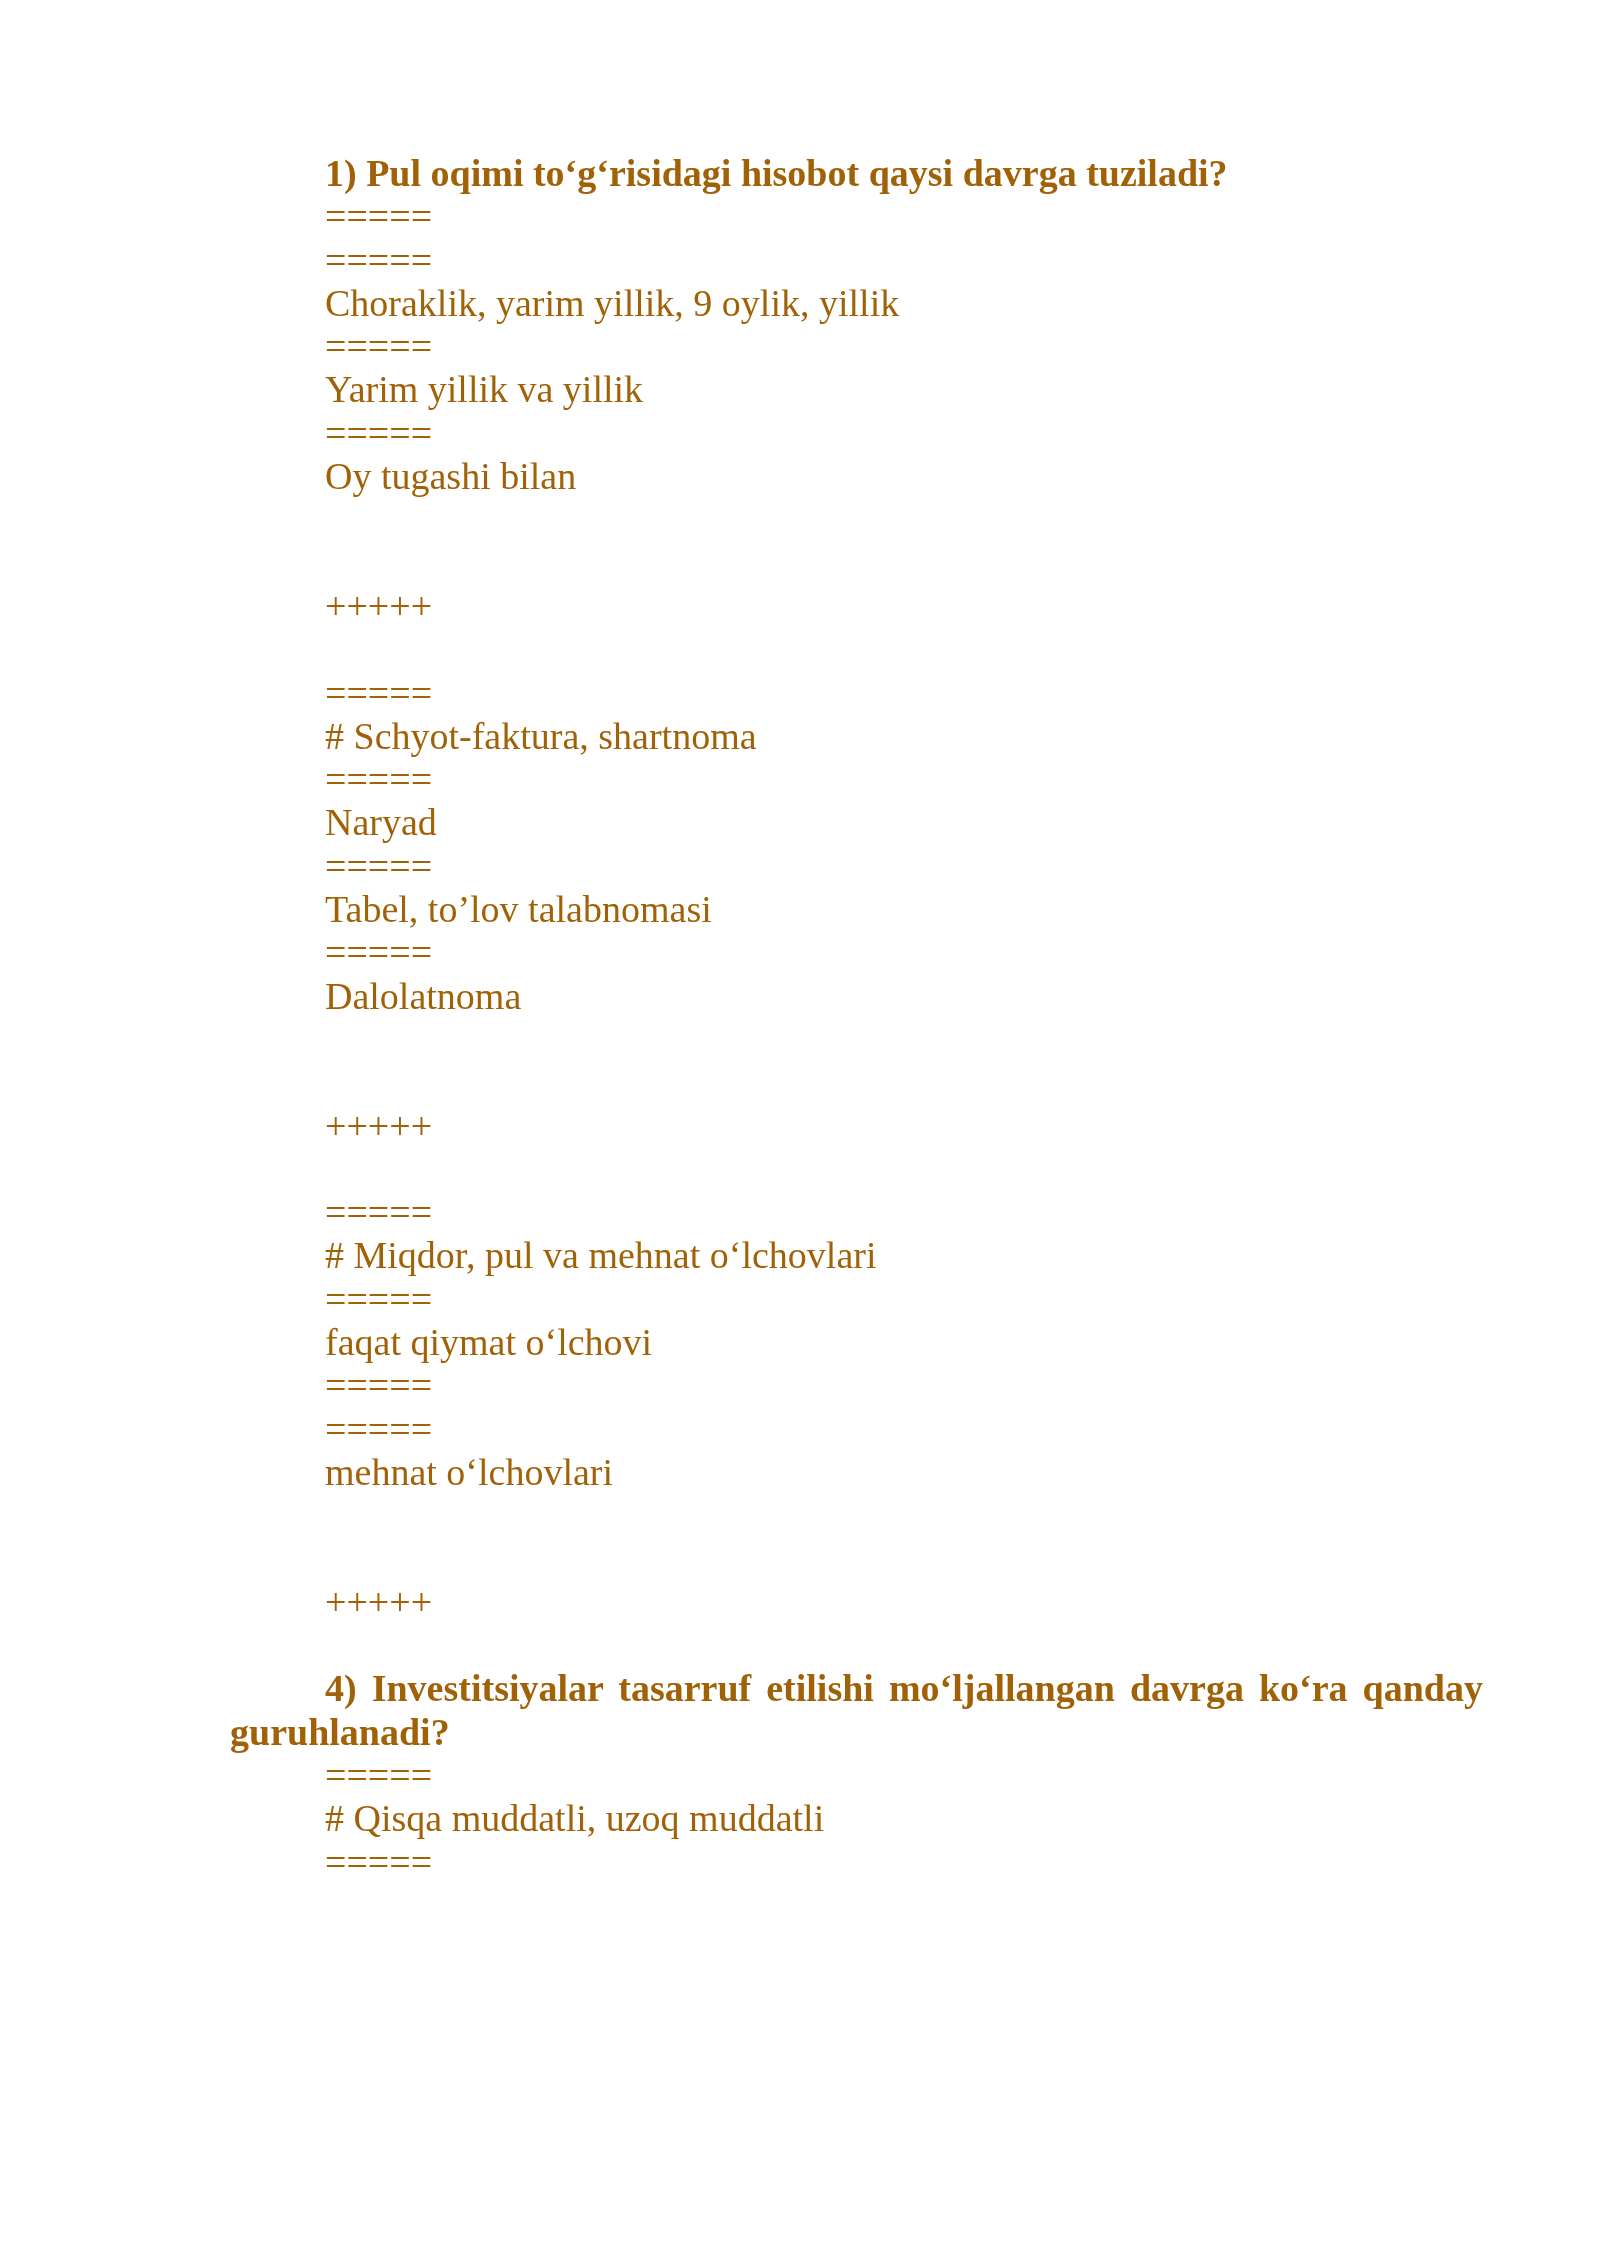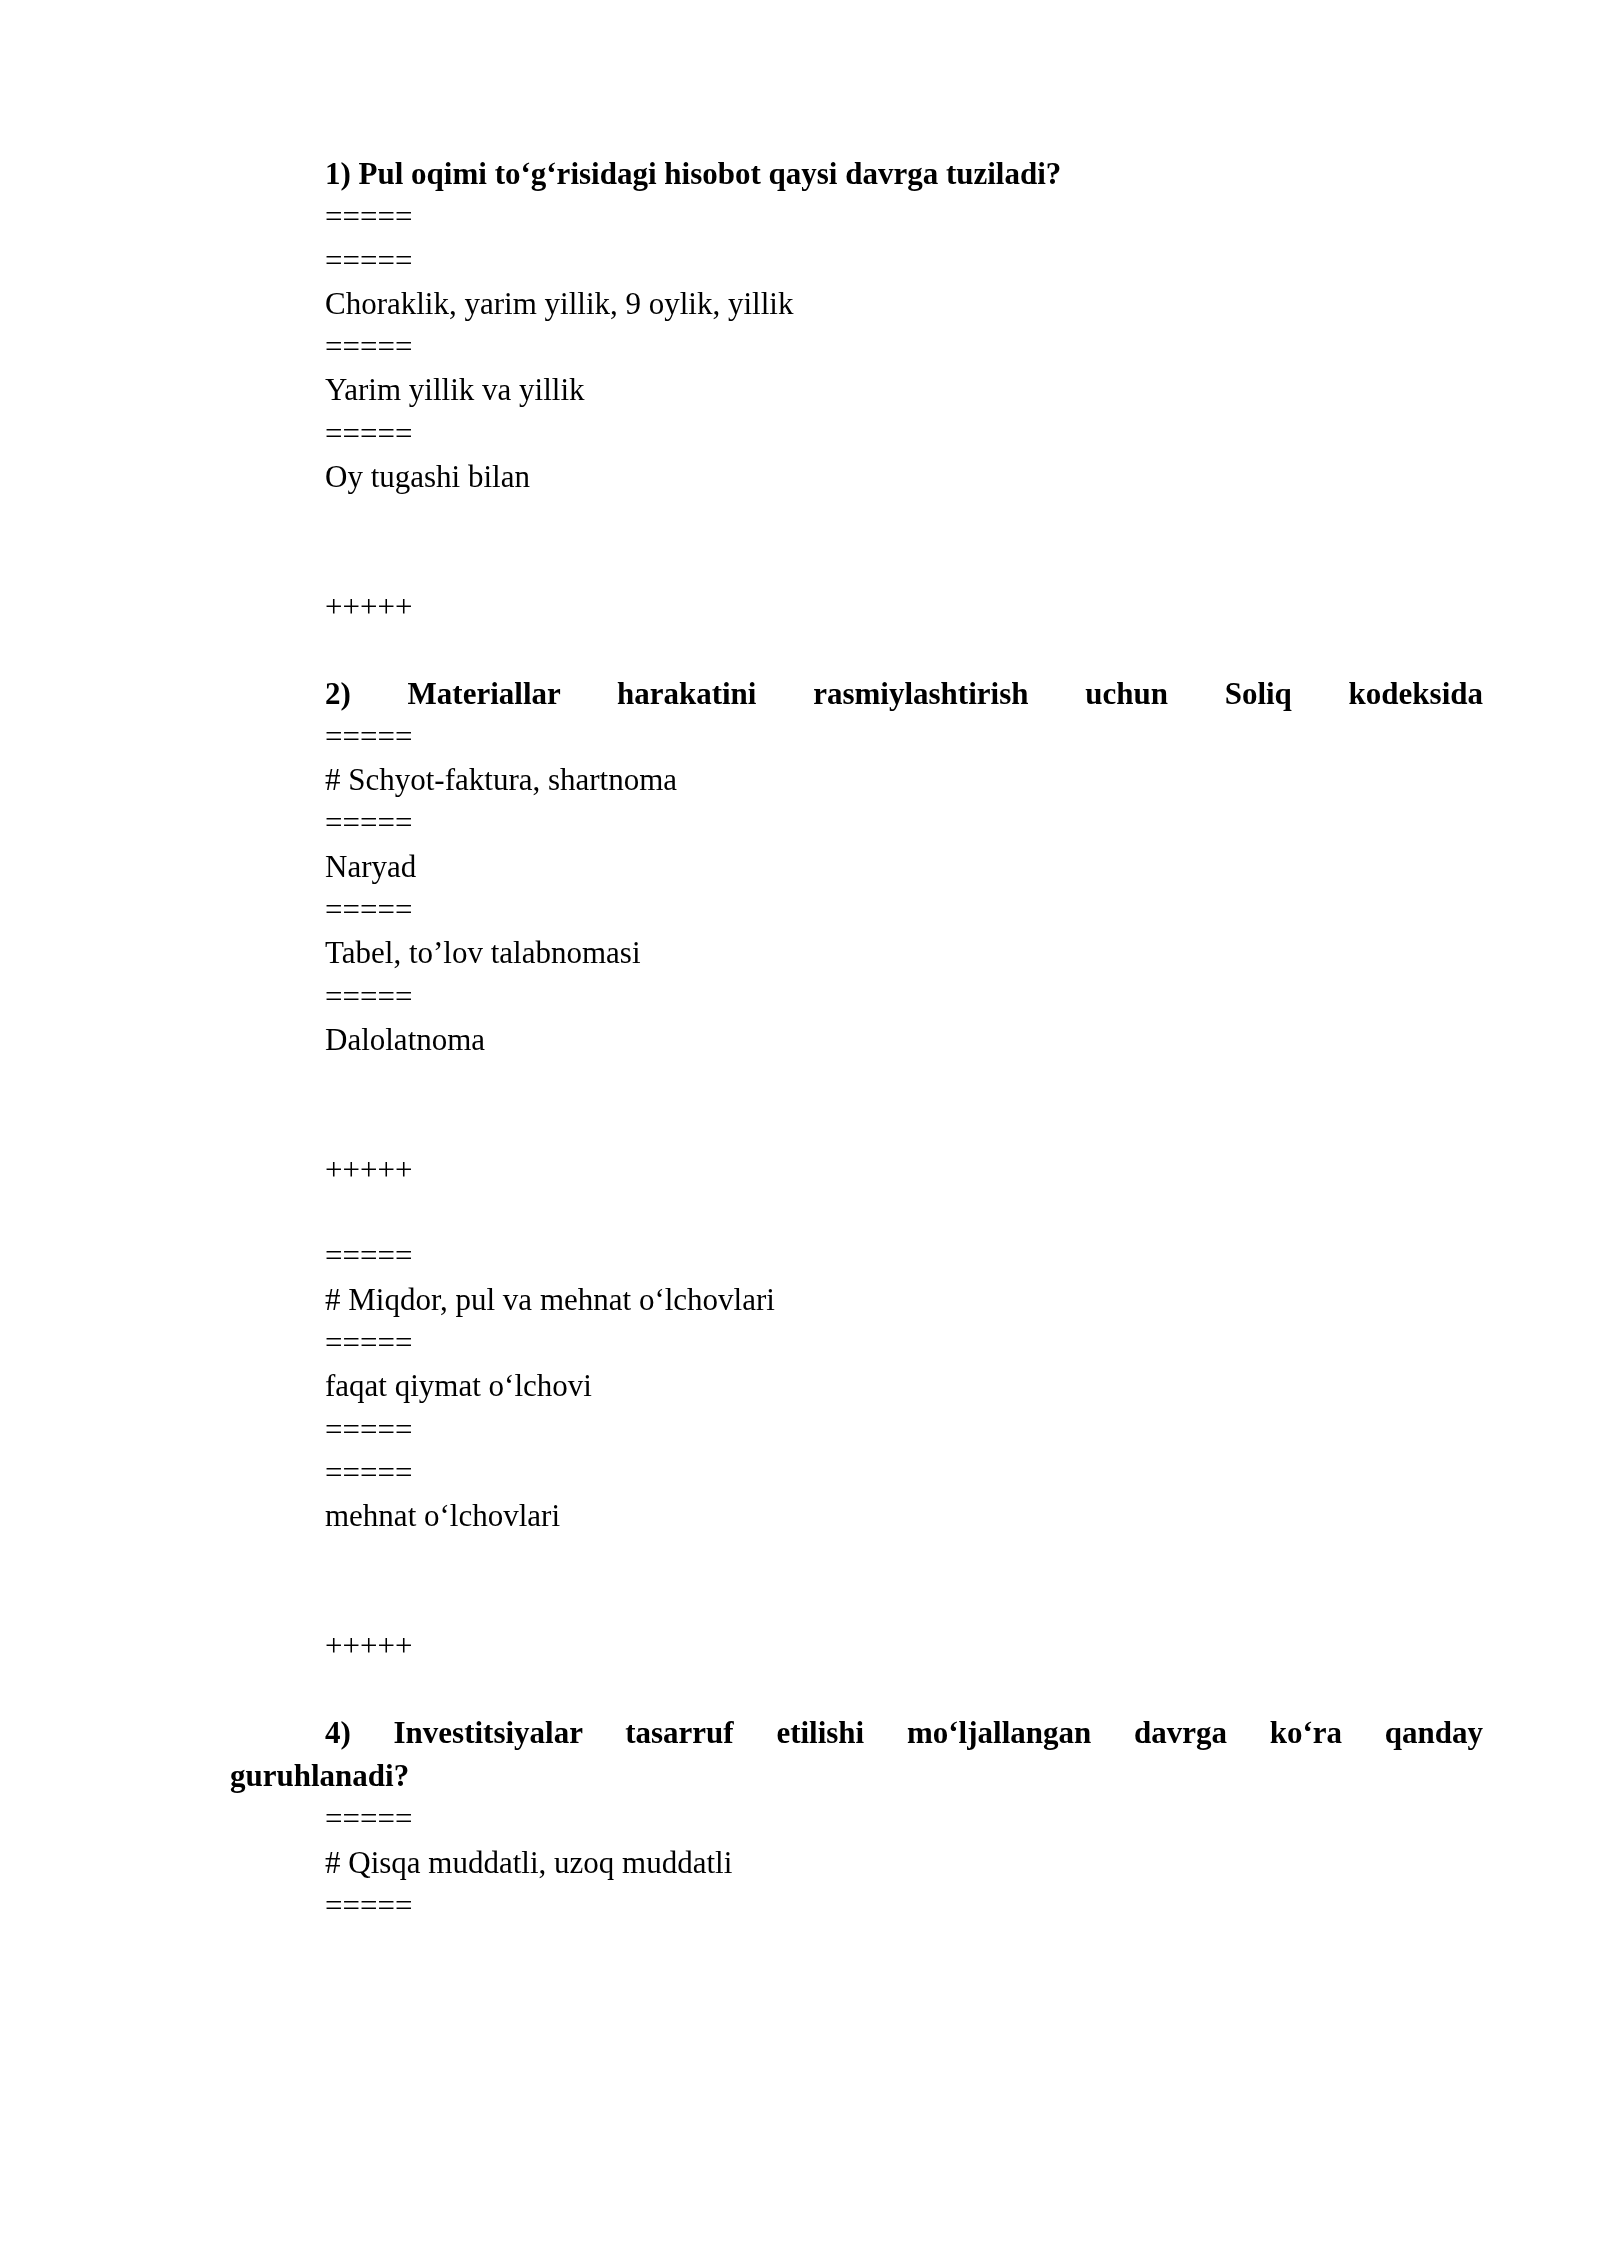--- a/index.html
+++ b/index.html
@@ -6,23 +6,23 @@
     margin: 0;
     padding: 0;
     background: #ffffff;
   }
   .page {
     position: relative;
     width: 1600px;
     height: 2262px;
     box-sizing: border-box;
     background: #ffffff;
-    color: #000000;
+    color: #a16207;
     font-family: "Liberation Serif", "DejaVu Serif", serif;
-    font-size: 31px;
+    font-size: 38px;
     line-height: 43.3px;
     padding: 152px 117px 0 230px;
     overflow: hidden;
   }
   .line {
     margin: 0;
     padding: 0;
     white-space: pre-wrap;
   }
   .indent { text-indent: 95px; }
@@ -52,21 +52,20 @@
     <p class="line indent">Yarim yillik va yillik</p>
     <p class="line indent">=====</p>
     <p class="line indent">Oy tugashi bilan</p>
     <p class="blank"></p>
     <p class="blank"></p>
     <p class="line indent">+++++</p>
     <p class="blank"></p>
   </section>
 
   <section>
-    <p class="line q indent jall">2) Materiallar harakatini rasmiylashtirish uchun Soliq kodeksida</p>
     <p class="line indent">=====</p>
     <p class="line indent"># Schyot-faktura, shartnoma</p>
     <p class="line indent">=====</p>
     <p class="line indent">Naryad</p>
     <p class="line indent">=====</p>
     <p class="line indent">Tabel, to’lov talabnomasi</p>
     <p class="line indent">=====</p>
     <p class="line indent">Dalolatnoma</p>
     <p class="blank"></p>
     <p class="blank"></p>

